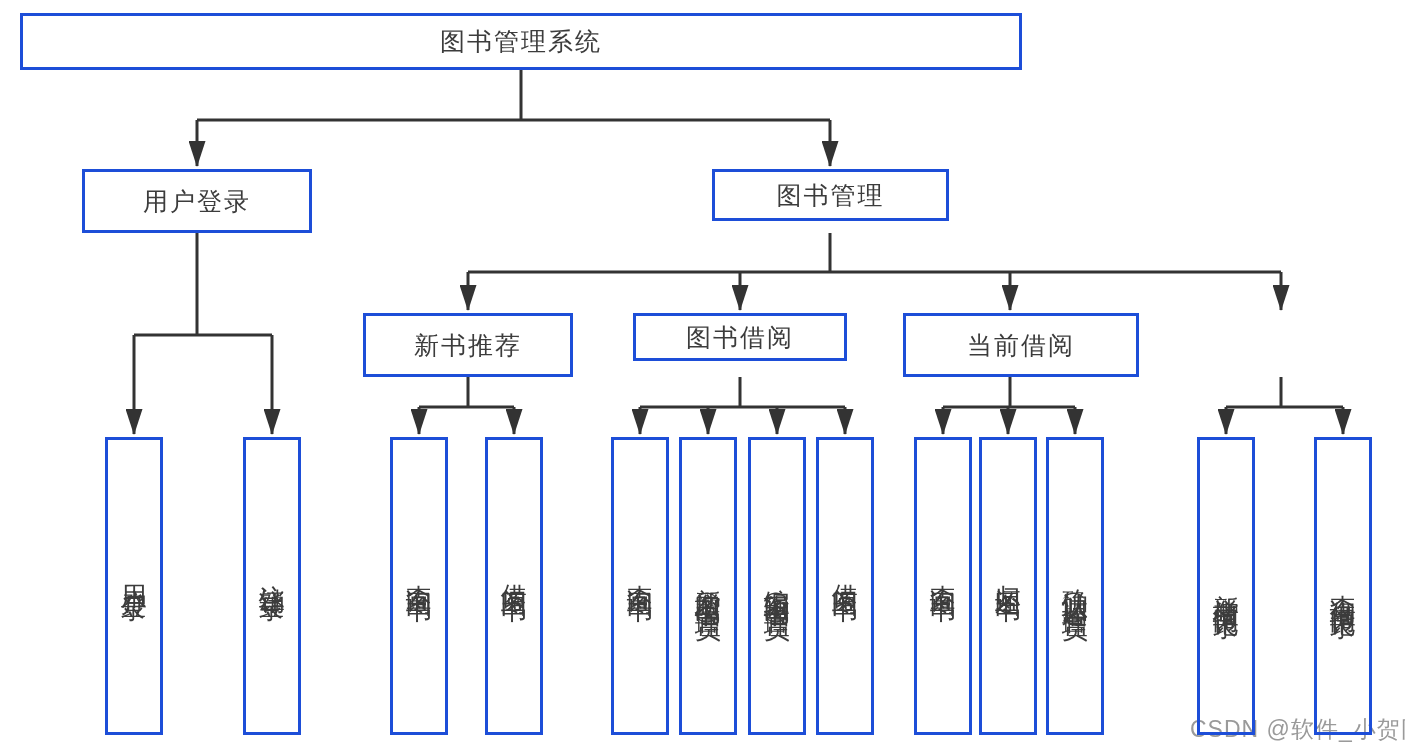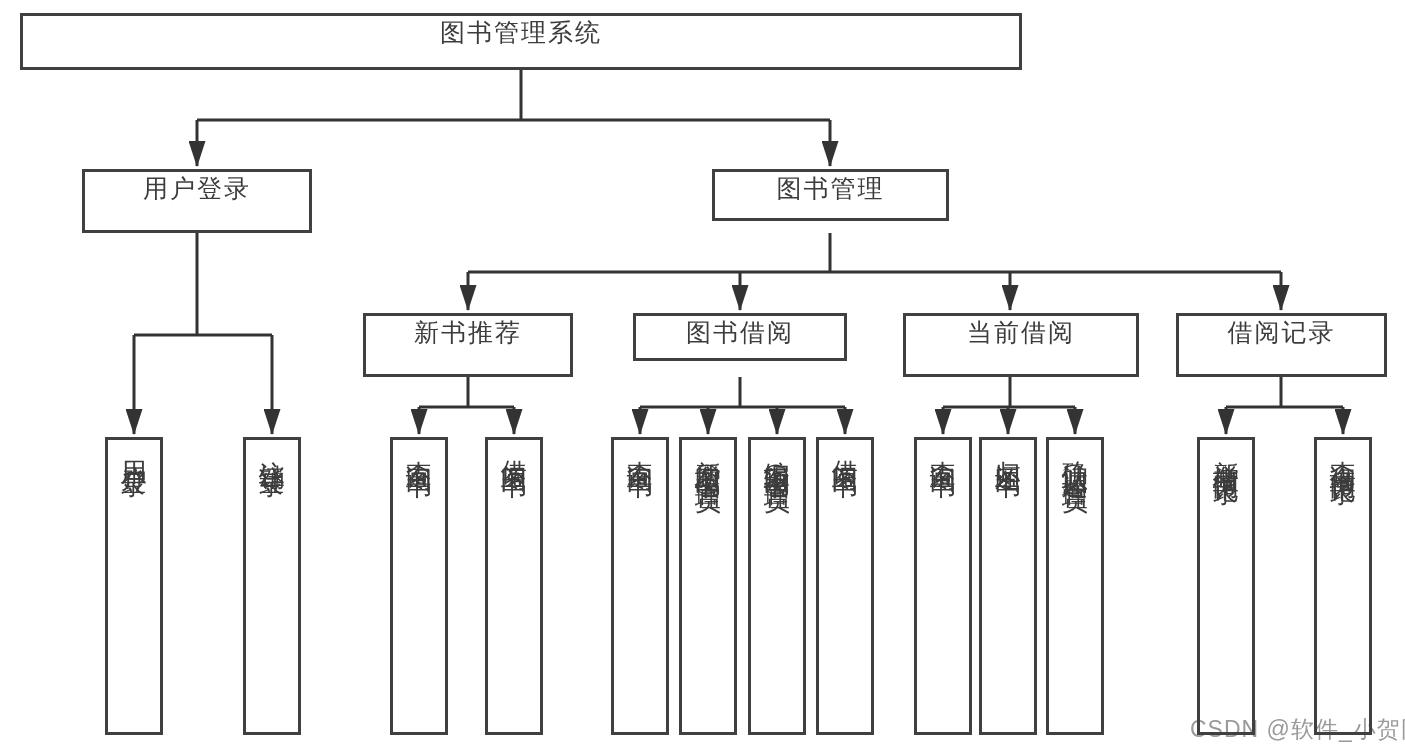--- a/index.html
+++ b/index.html
@@ -13,24 +13,24 @@
   }
   .canvas {
     position: relative;
     width: 1405px;
     height: 747px;
     background: #ffffff;
   }
   .box {
     position: absolute;
     box-sizing: border-box;
-    border: 3px solid #404040;
+    border: 3px solid #1d4ed8;
     background: transparent;
     display: flex;
-    align-items: flex-start;
+    align-items: center;
     justify-content: center;
     z-index: 2;
   }
   .hlabel {
     font-size: 25px;
     color: #3c3c3c;
     letter-spacing: 2px;
     white-space: nowrap;
   }
   .vlabel {
@@ -123,23 +123,20 @@
 
   <div class="box" style="left:363px; top:313px; width:210px; height:64px">
     <span class="hlabel">新书推荐</span>
   </div>
   <div class="box" style="left:633px; top:313px; width:214px; height:48px">
     <span class="hlabel">图书借阅</span>
   </div>
   <div class="box" style="left:903px; top:313px; width:236px; height:64px">
     <span class="hlabel">当前借阅</span>
   </div>
-  <div class="box" style="left:1176px; top:313px; width:211px; height:64px">
-    <span class="hlabel">借阅记录</span>
-  </div>
 
   <div class="box" style="left:105px; top:437px; width:58px; height:298px">
     <span class="vlabel short">用户登录</span>
   </div>
   <div class="box" style="left:243px; top:437px; width:58px; height:298px">
     <span class="vlabel short">注销登录</span>
   </div>
 
   <div class="box" style="left:390px; top:437px; width:58px; height:298px">
     <span class="vlabel short">查询图书</span>

